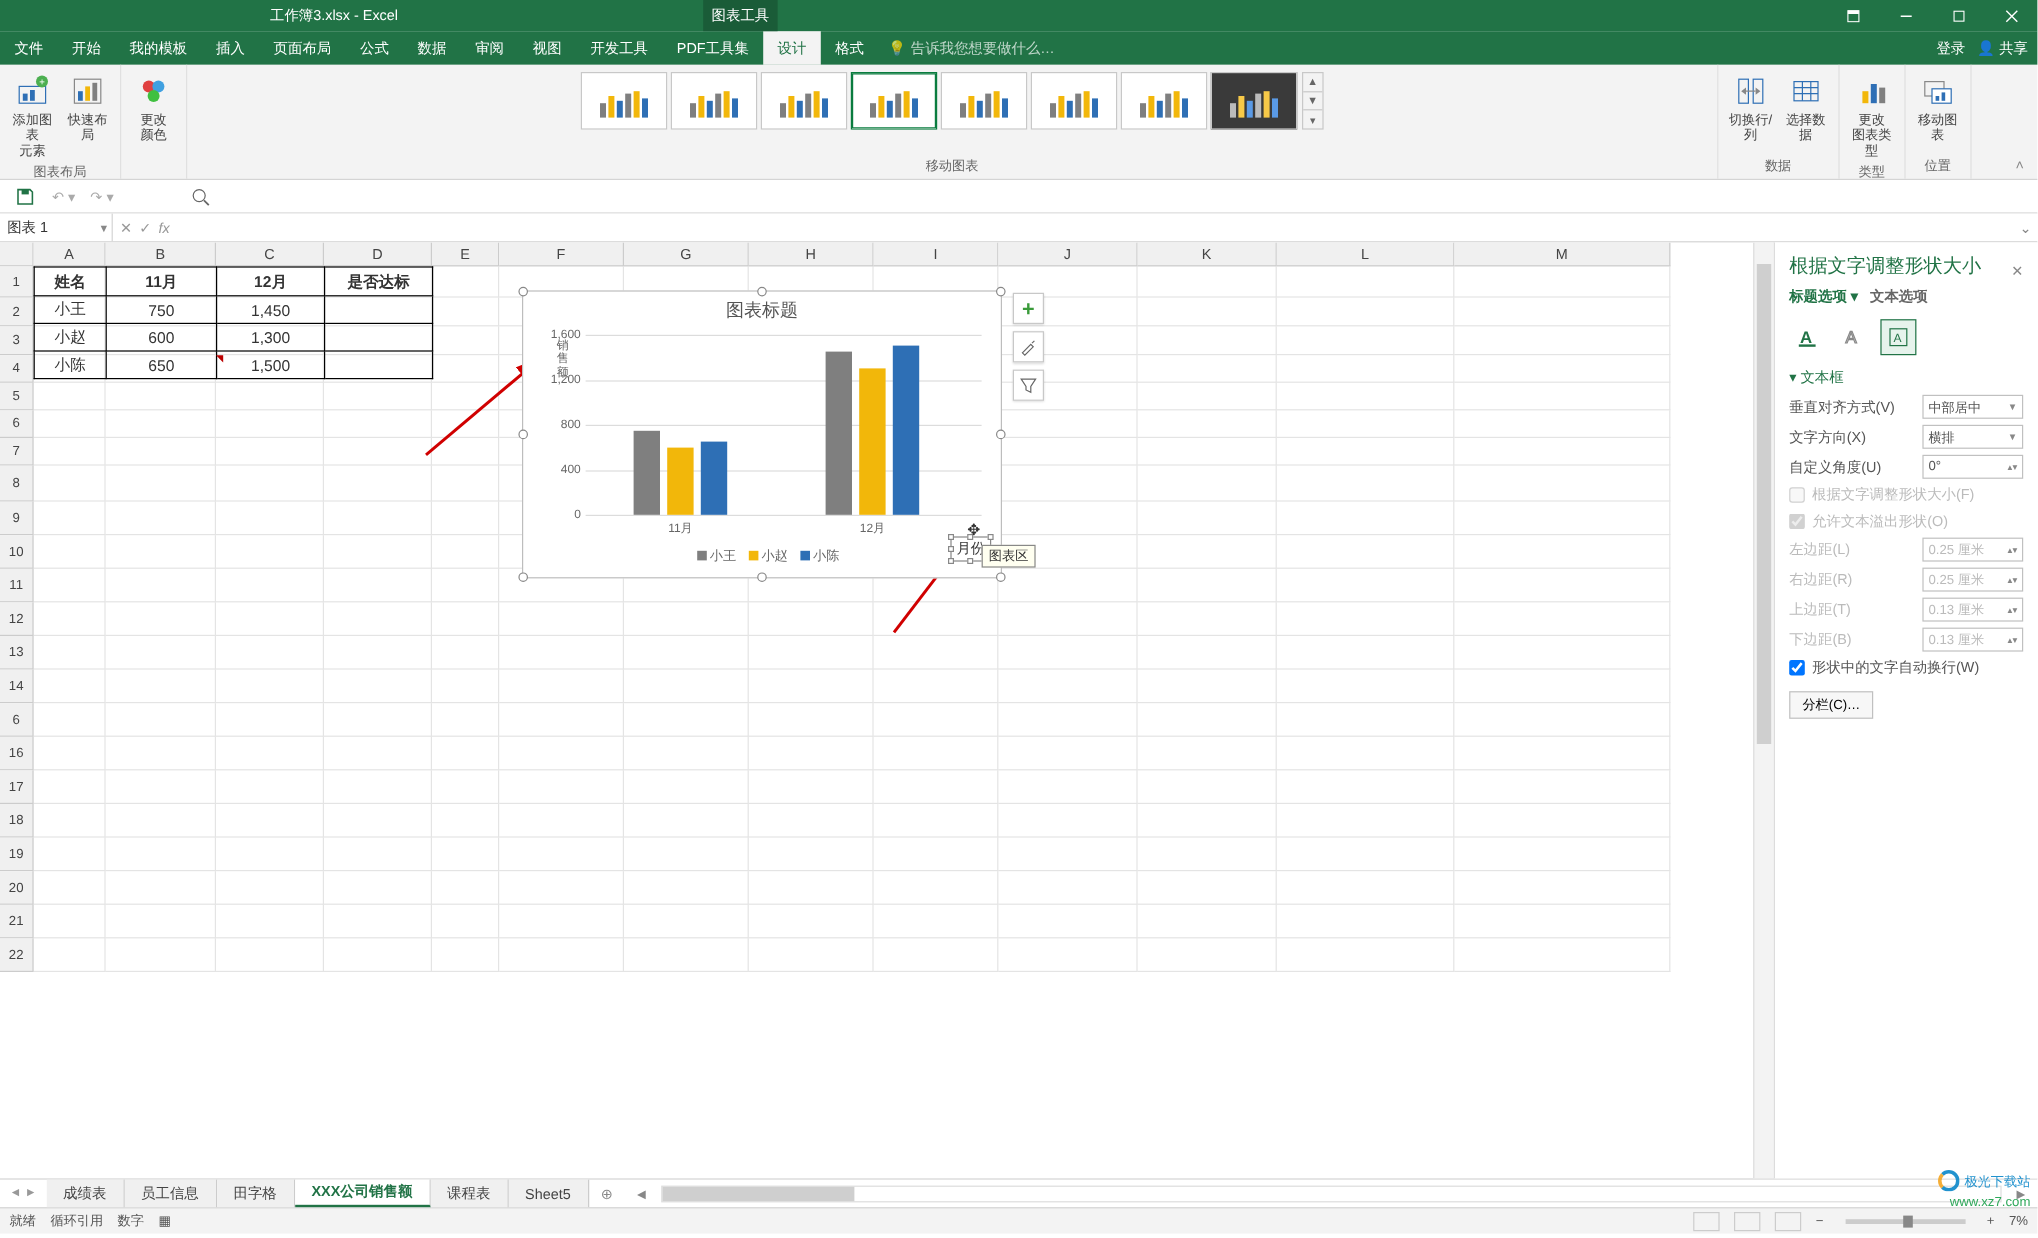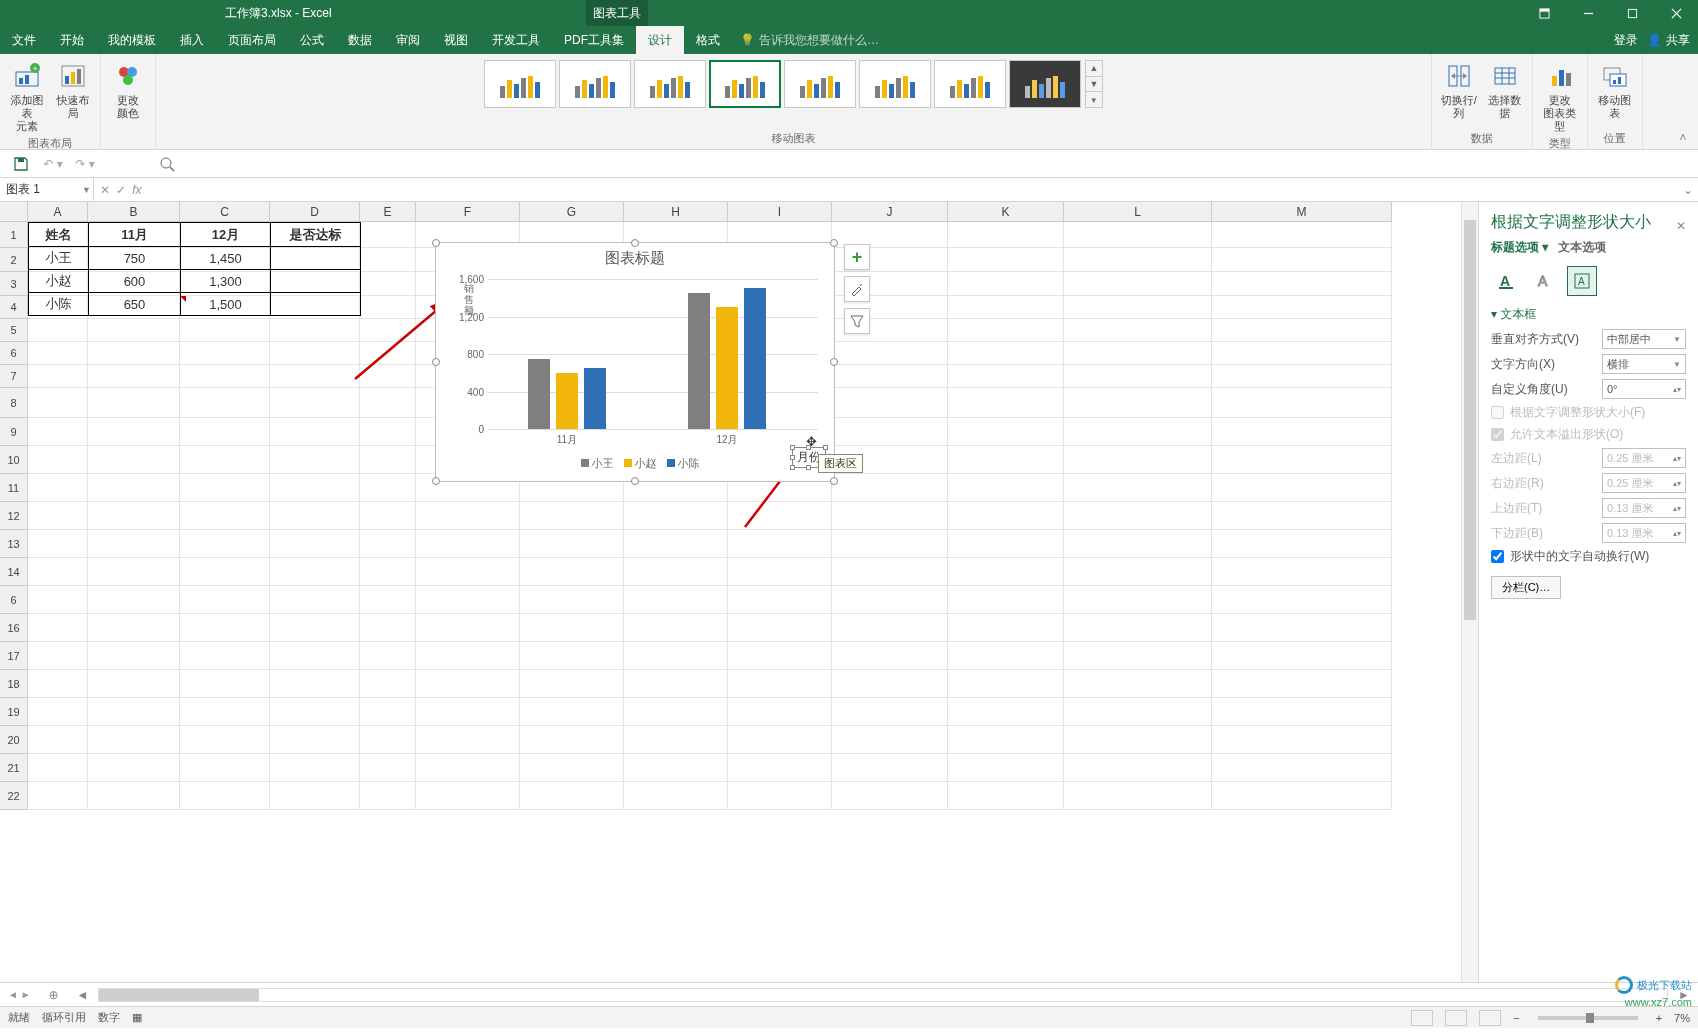--- a/index.html
+++ b/index.html
@@ -945,20 +945,28 @@
     <div class="rp-row">
         <input type="checkbox" checked="" style="">
         <label>形状中的文字自动换行(W)</label>
       </div>
     <button class="rp-btn">分栏(C)…</button>
   </div>
 </div>
 
 <div class="sheet-bar">
   <div class="sheet-nav">◄ ►</div>
+  <div id="sheet-tabs" style="display:flex">
+      <div class="sheet-tab">成绩表</div>
+      <div class="sheet-tab">员工信息</div>
+      <div class="sheet-tab">田字格</div>
+      <div class="sheet-tab active">XXX公司销售额</div>
+      <div class="sheet-tab">课程表</div>
+      <div class="sheet-tab">Sheet5</div>
+    </div>
   <div style="width:30px;display:flex;align-items:center;justify-content:center;color:#888">⊕</div>
   <div class="hscroll">
     <span style="color:#888">◄</span>
     <div class="hscroll-track">
         <div class="hscroll-thumb"></div>
       </div>
     <span style="color:#888">►</span>
   </div>
 </div>
 

